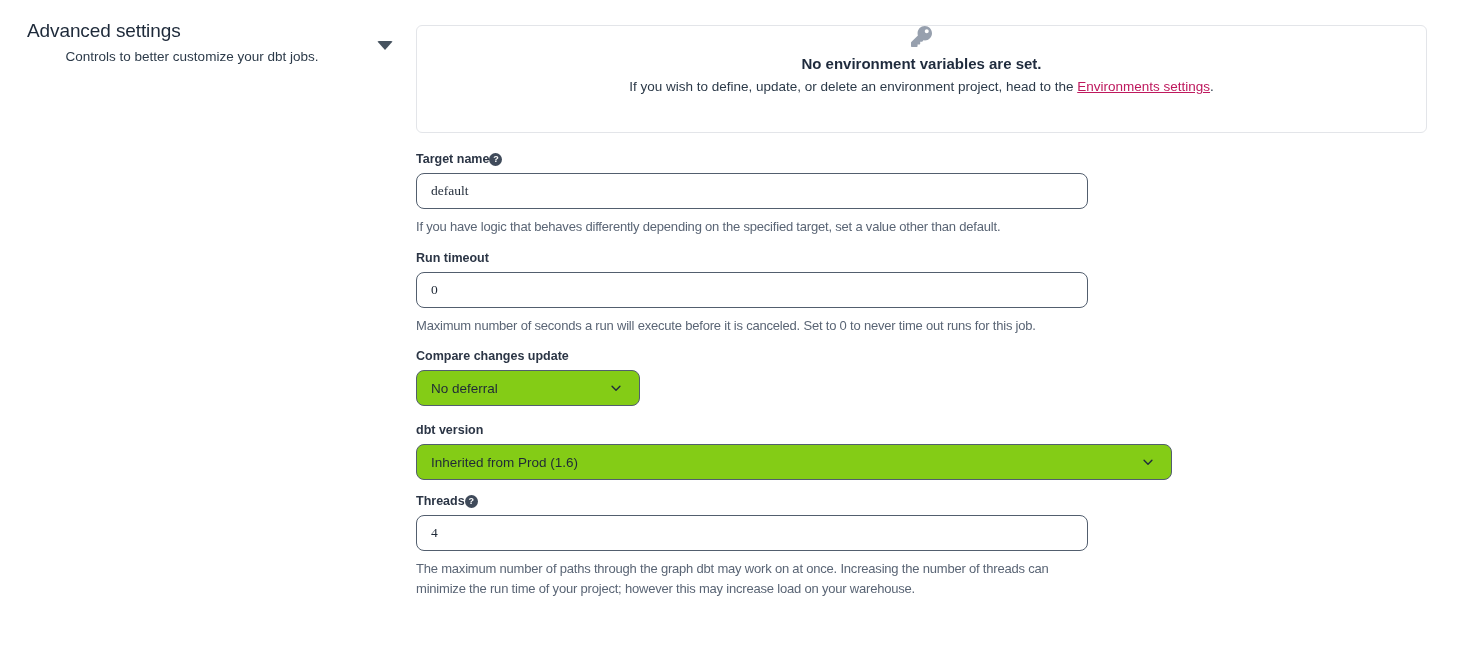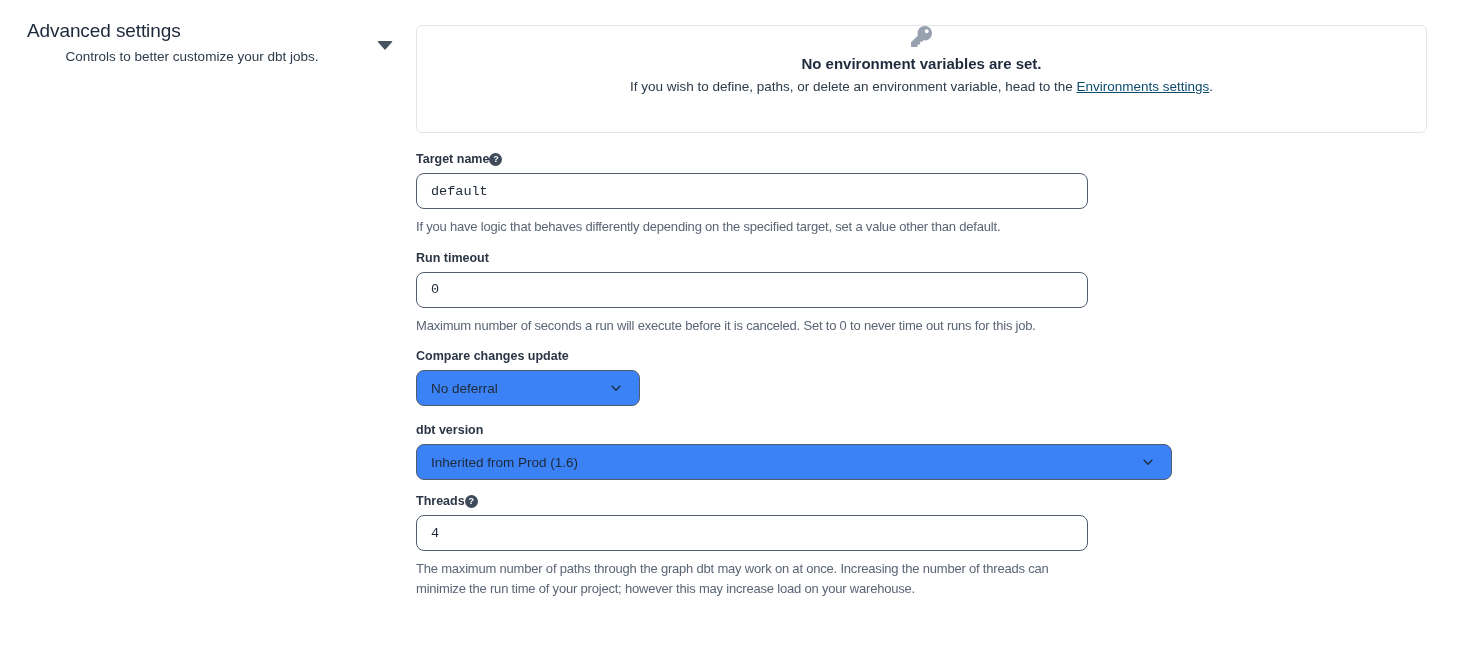--- a/index.html
+++ b/index.html
@@ -34,44 +34,44 @@
 
   
   .env-card {
     width: 1011px; height: 108px;
     border: 1px solid #e3e5e9; border-radius: 6px; background: #ffffff;
     display: flex; flex-direction: column; align-items: center;
   }
   .key-icon { display: inline-flex; margin-bottom: 7px; }
   .env-title { font-size: 15px; font-weight: 700; color: #1f2b3d; line-height: 20px; }
   .env-msg { margin-top: 3px; font-size: 13.5px; color: #2c3a49; line-height: 19px; }
-  .env-link { color: #0c4a6e; text-decoration: underline; cursor: pointer; }
+  .env-link { color: #be185d; text-decoration: underline; cursor: pointer; }
 
   
   .form { margin-top: 19px; }
   .field { width: 680px; margin-bottom: 14px; }
   .field.no-helper { margin-bottom: 17px; }
   .label-row { display: flex; align-items: center; gap: 0; height: 14px; margin-bottom: 7px; }
   .field-label { font-size: 12.5px; font-weight: 700; color: #2b3545; line-height: 14px; }
   .help-badge {
     width: 13px; height: 13px; border-radius: 50%;
     background: #3f4a5a; color: #ffffff;
     font-size: 9px; font-weight: 700; line-height: 13px; text-align: center;
     display: inline-block; cursor: pointer;
   }
   .text-input {
     width: 672px; height: 36px;
     border: 1px solid #525e6e; border-radius: 8px;
     padding: 0 14px; font-size: 13.5px; color: #1f2937;
-    font-family: Liberation Mono, monospace;
+    font-family: Liberation Serif, serif;
     background: #ffffff; outline: none; display: block; margin-bottom: 8px;
   }
   .select {
     height: 36px; border: 1px solid #525e6e; border-radius: 8px;
-    background: #3b82f6; display: flex; align-items: center;
+    background: #84cc16; display: flex; align-items: center;
     justify-content: space-between; padding: 0 14px 0 14px;
     cursor: pointer; margin-bottom: 8px;
   }
   .select.narrow { width: 224px; }
   .select.wide { width: 756px; }
   .select-value { font-size: 13.5px; color: #1f2937; }
   .chevron { flex: 0 0 auto; margin-right: 2px; }
   .helper {
     max-width: 680px; font-size: 13px; color: #5a6575;
     line-height: 19.5px; letter-spacing: -0.2px;
@@ -91,21 +91,21 @@
 
   <div class="content">
 
     <div class="env-card">
       <span class="key-icon">
         <svg width="21" height="21" viewBox="0 0 512 512" aria-hidden="true">
           <path fill="#97a0ae" d="M512 176.001C512 273.203 433.202 352 336 352c-11.22 0-22.19-1.062-32.827-3.069l-24.012 27.014A23.999 23.999 0 0 1 261.223 384H224v40c0 13.255-10.745 24-24 24h-40v40c0 13.255-10.745 24-24 24H24c-13.255 0-24-10.745-24-24v-78.059c0-6.365 2.529-12.47 7.029-16.971l161.802-161.802C163.108 213.814 160 195.271 160 176 160 78.798 238.797.001 335.999 0 433.488-.001 512 78.511 512 176.001zM336 128c0 26.51 21.49 48 48 48s48-21.49 48-48-21.49-48-48-48-48 21.49-48 48z"></path>
         </svg>
       </span>
       <div class="env-title">No environment variables are set.</div>
-      <div class="env-msg"><span>If you wish to define, paths, or delete an environment variable, head to the </span><a class="env-link">Environments settings</a><span>.</span></div>
+      <div class="env-msg"><span>If you wish to define, update, or delete an environment project, head to the </span><a class="env-link">Environments settings</a><span>.</span></div>
     </div>
 
     <div class="form">
 
       <div class="field">
         <div class="label-row">
           <span class="field-label">Target name</span>
           <span class="help-badge">?</span>
         </div>
         <input class="text-input" type="text" value="default" style="">

